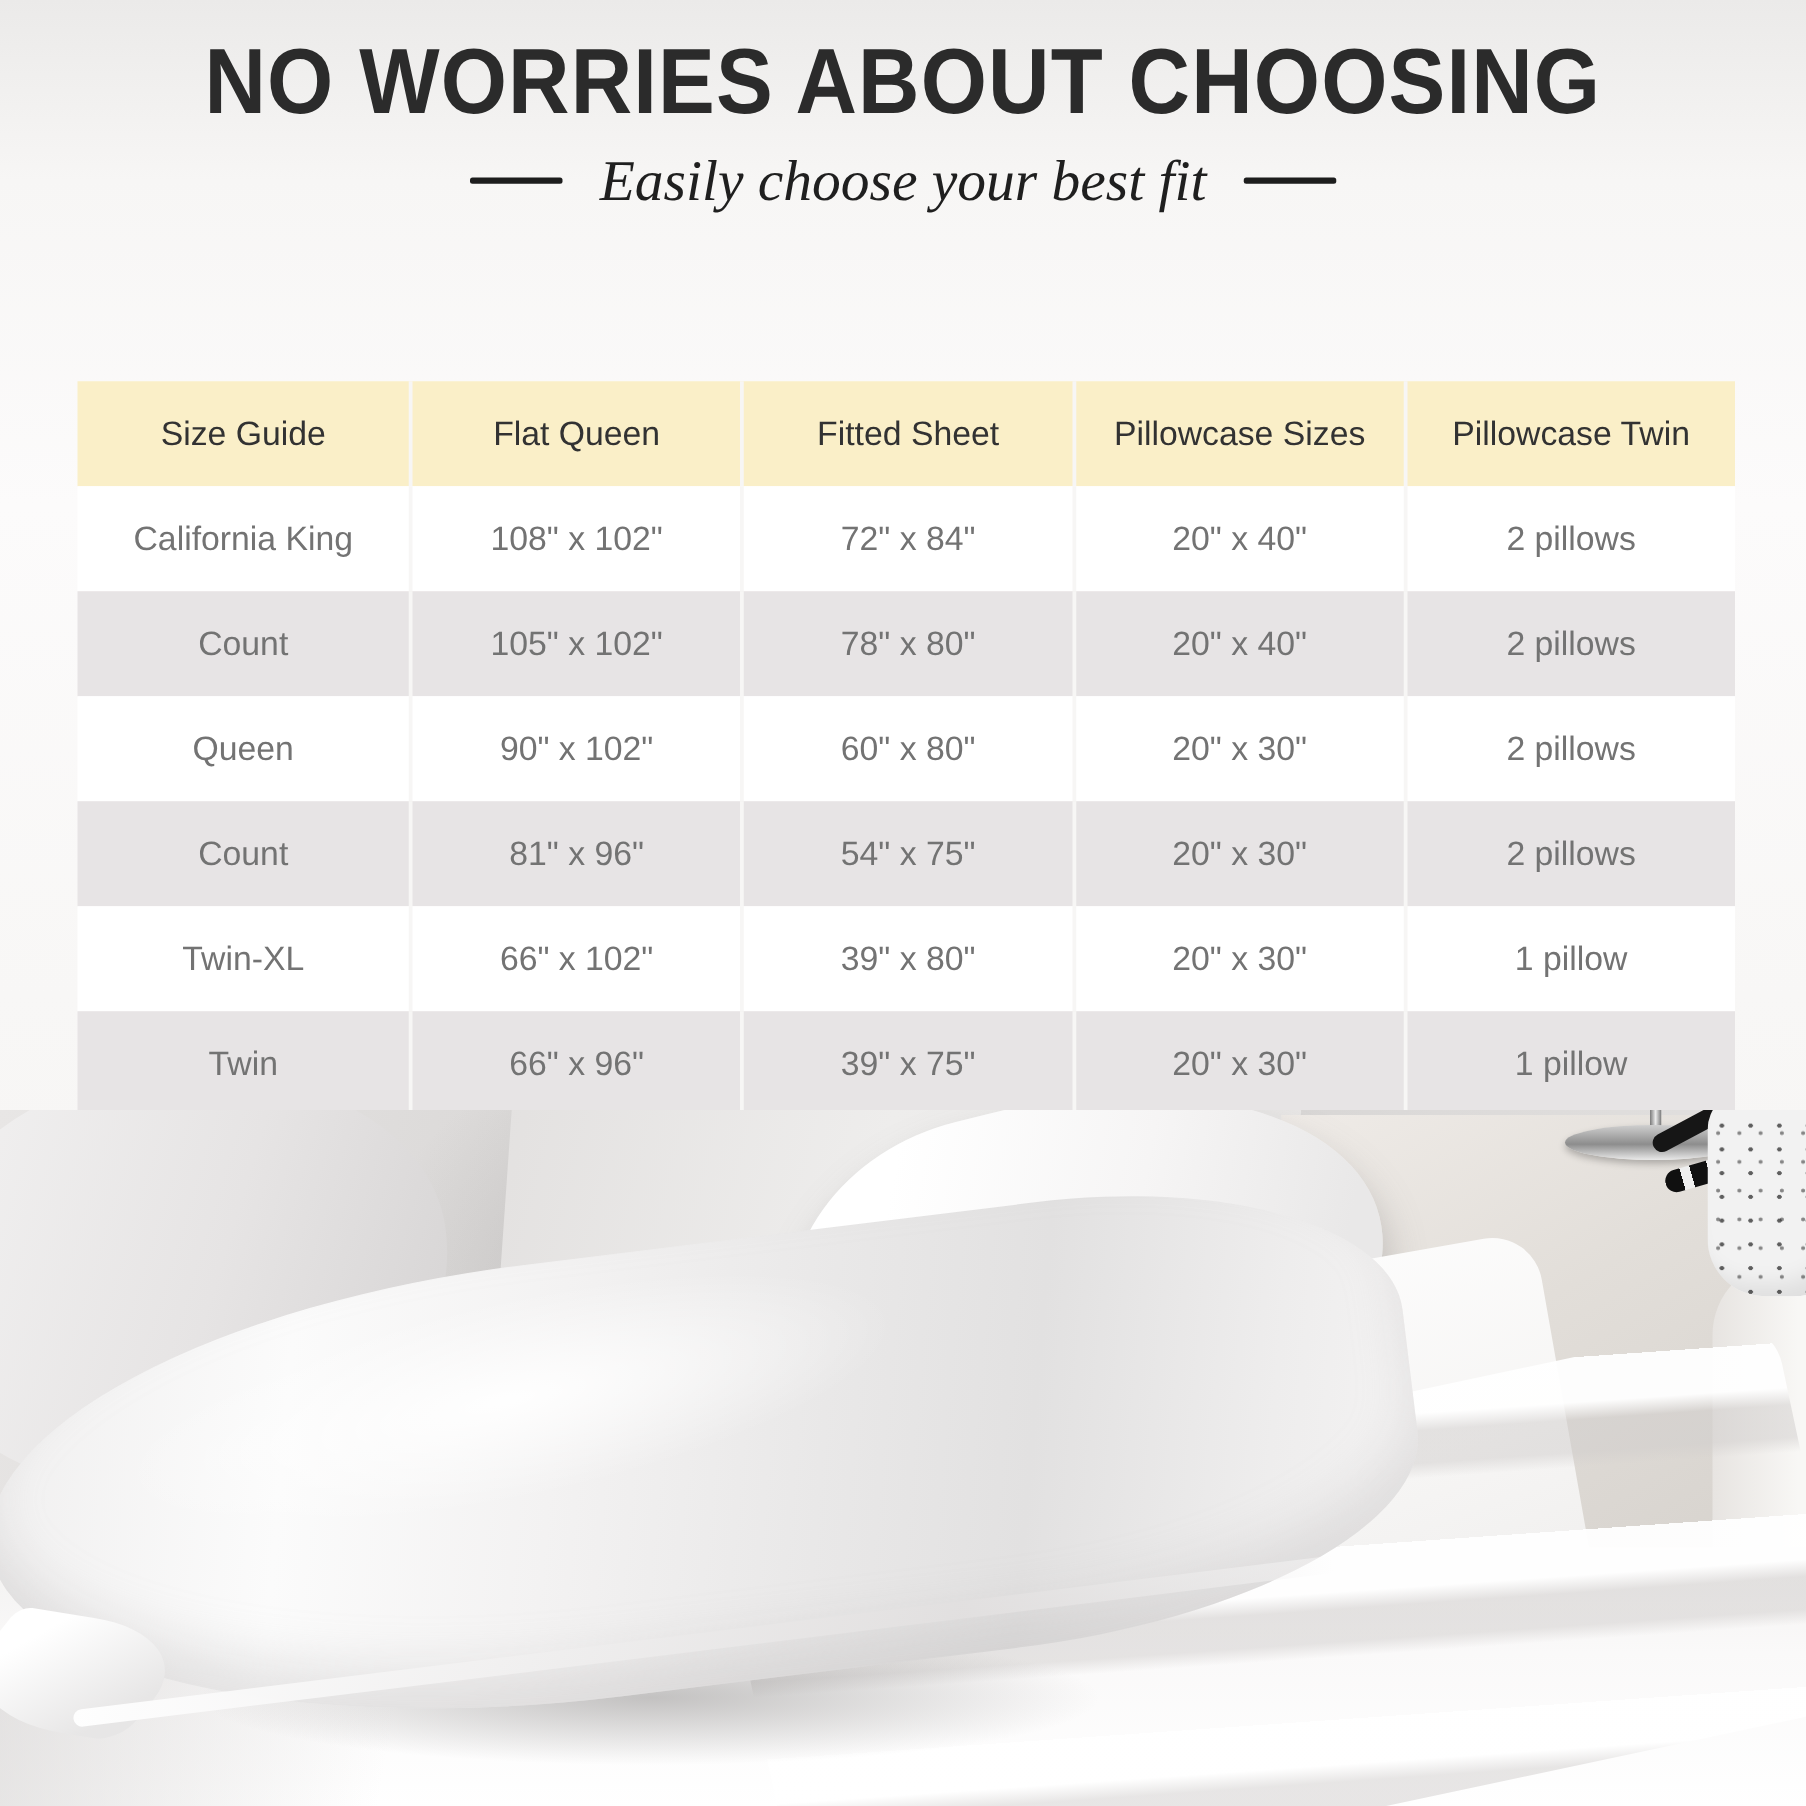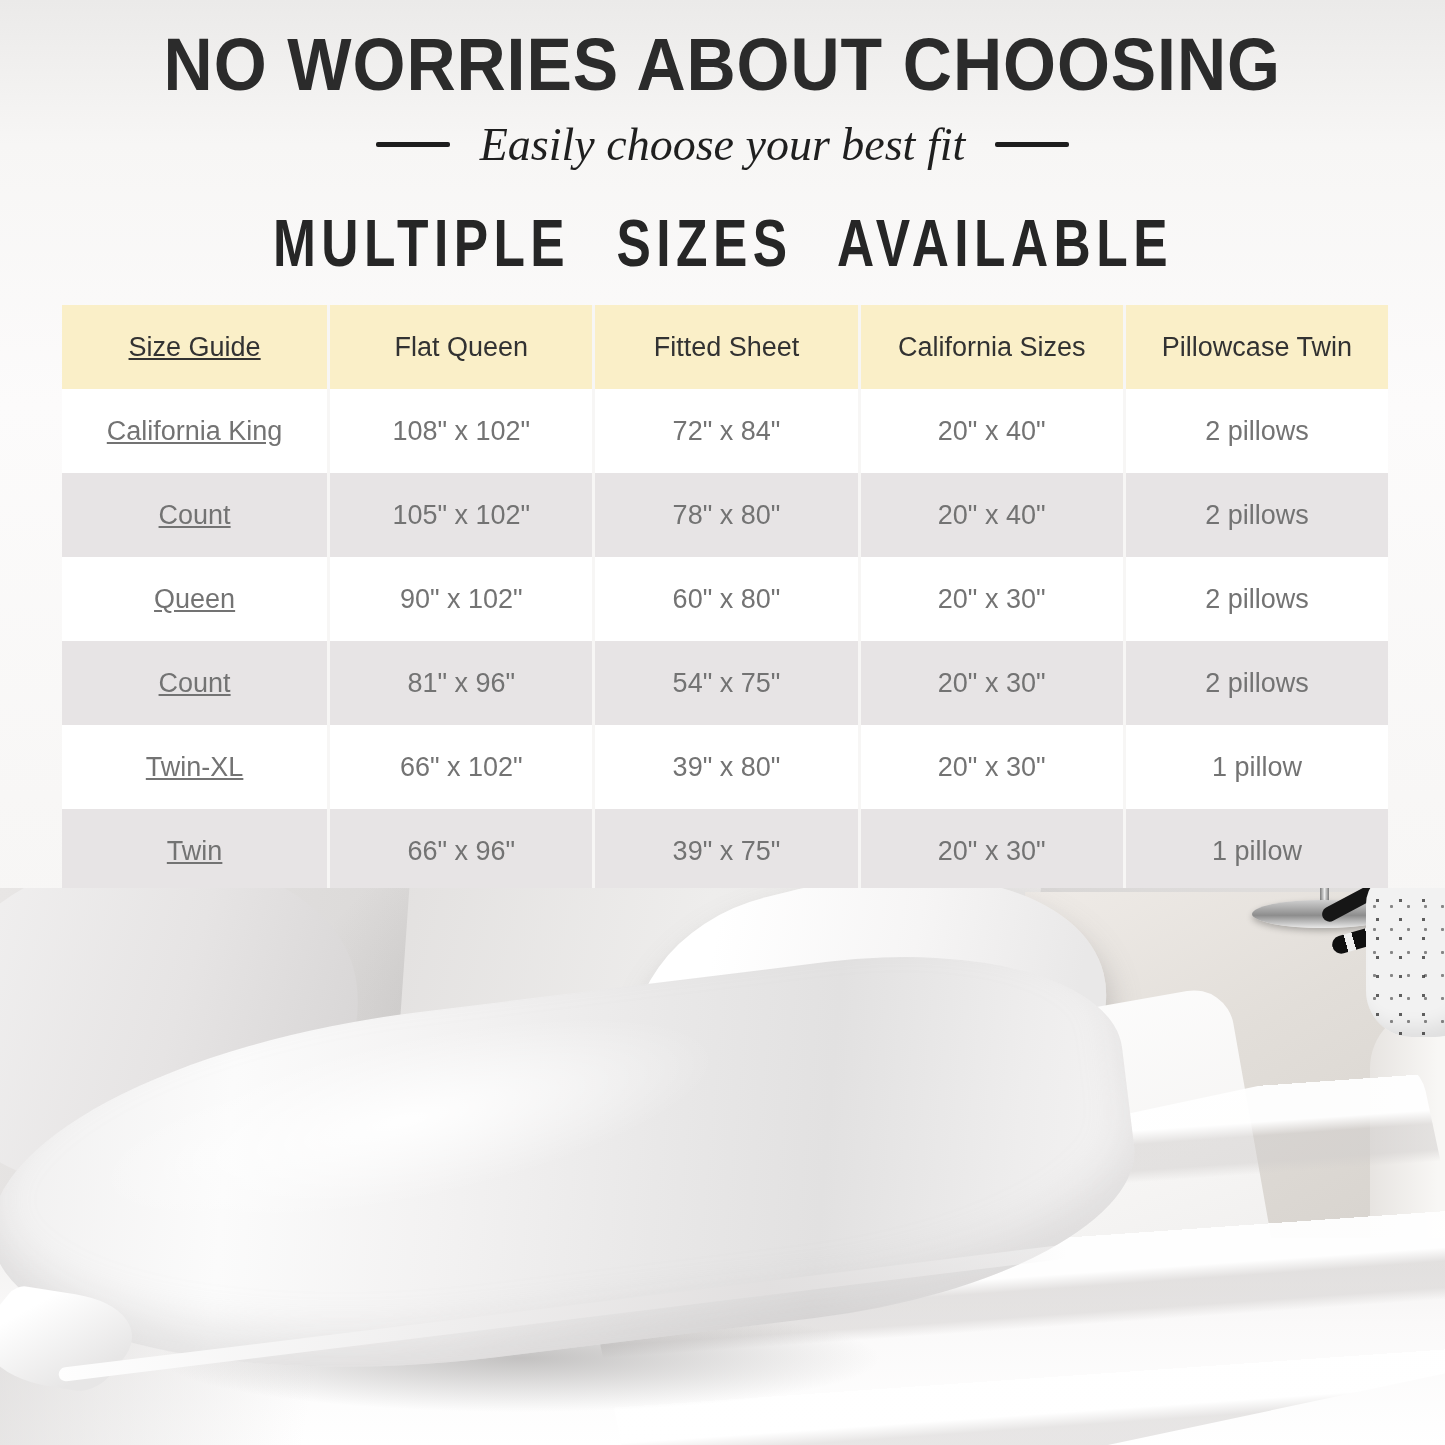--- a/index.html
+++ b/index.html
@@ -42,21 +42,21 @@
   .size-table { position:absolute; left:62px; top:305px; width:1326px; }
   .t-row { display:grid; grid-template-columns:repeat(5,1fr); height:84px; background:#ffffff; }
   .t-row.header { background:#faefc8; }
   .t-row.alt { background:#e7e4e5; }
   .t-cell {
     display:flex; align-items:center; justify-content:center;
     font-size:27px; color:#737373;
     border-left:3px solid #f7f6f5;
     white-space:nowrap;
   }
-  .t-cell:first-child { border-left:none;text-decoration:underline; }
+  .t-cell:first-child { border-left:none; }
   .t-row.header .t-cell { color:#323232; font-size:27px; }
 
   
   .photo { position:absolute; left:0; top:888px; width:1445px; height:557px; overflow:hidden; }
   .photo > div { position:absolute; }
   .wall { inset:0; background:linear-gradient(105deg,#e8e6e5 0%,#d9d7d6 30%,#cfcdcc 50%,#dcdad9 72%,#e5e3e2 100%); }
   .wall-shade { left:290px; top:-60px; width:520px; height:420px;
     background:radial-gradient(closest-side, rgba(168,166,165,0.55), rgba(168,166,165,0)); }
   .pillow-back-left { left:-70px; top:-30px; width:430px; height:330px; transform:rotate(-8deg);
     border-radius:46% 54% 52% 48% / 52% 48% 55% 45%;
@@ -128,30 +128,27 @@
   <div class="title-wrap">
     <span class="title-text">NO WORRIES ABOUT CHOOSING</span>
   </div>
 
   <div class="subtitle-wrap">
     <span class="dash"></span>
     <span class="subtitle-text">Easily choose your best fit</span>
     <span class="dash"></span>
   </div>
 
-  <div class="banner-wrap">
-    <span class="banner-text">MULTIPLE SIZES AVAILABLE</span>
-  </div>
 
   <div class="size-table">
     <div class="t-row header">
       <div class="t-cell">Size Guide</div>
       <div class="t-cell">Flat Queen</div>
       <div class="t-cell">Fitted Sheet</div>
-      <div class="t-cell">California Sizes</div>
+      <div class="t-cell">Pillowcase Sizes</div>
       <div class="t-cell">Pillowcase Twin</div>
     </div>
 
     <div class="t-row">
       <div class="t-cell">California King</div>
       <div class="t-cell">108" x 102"</div>
       <div class="t-cell">72" x 84"</div>
       <div class="t-cell">20" x 40"</div>
       <div class="t-cell">2 pillows</div>
     </div>

